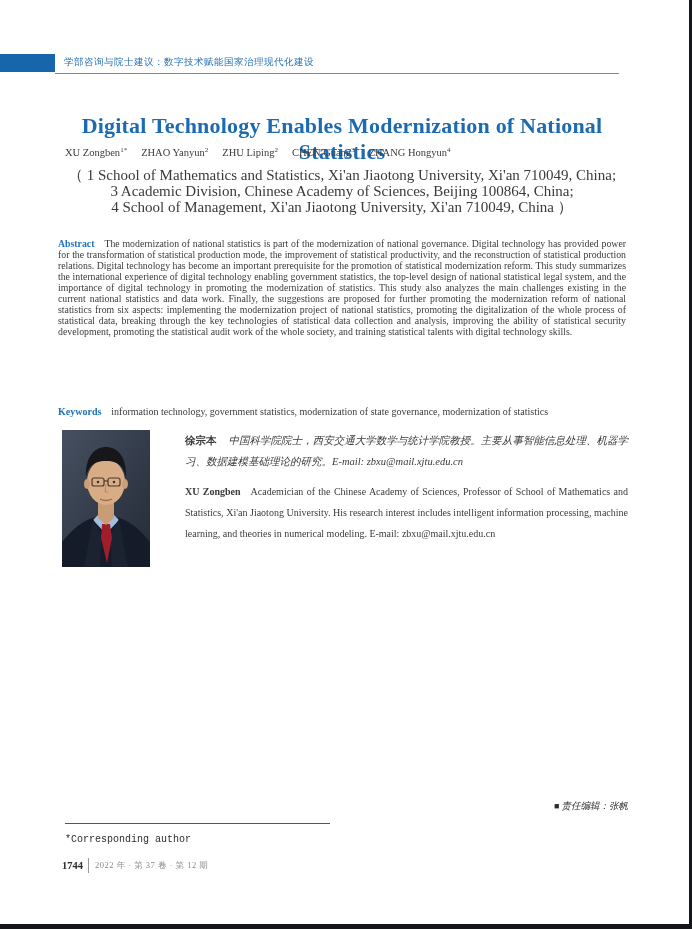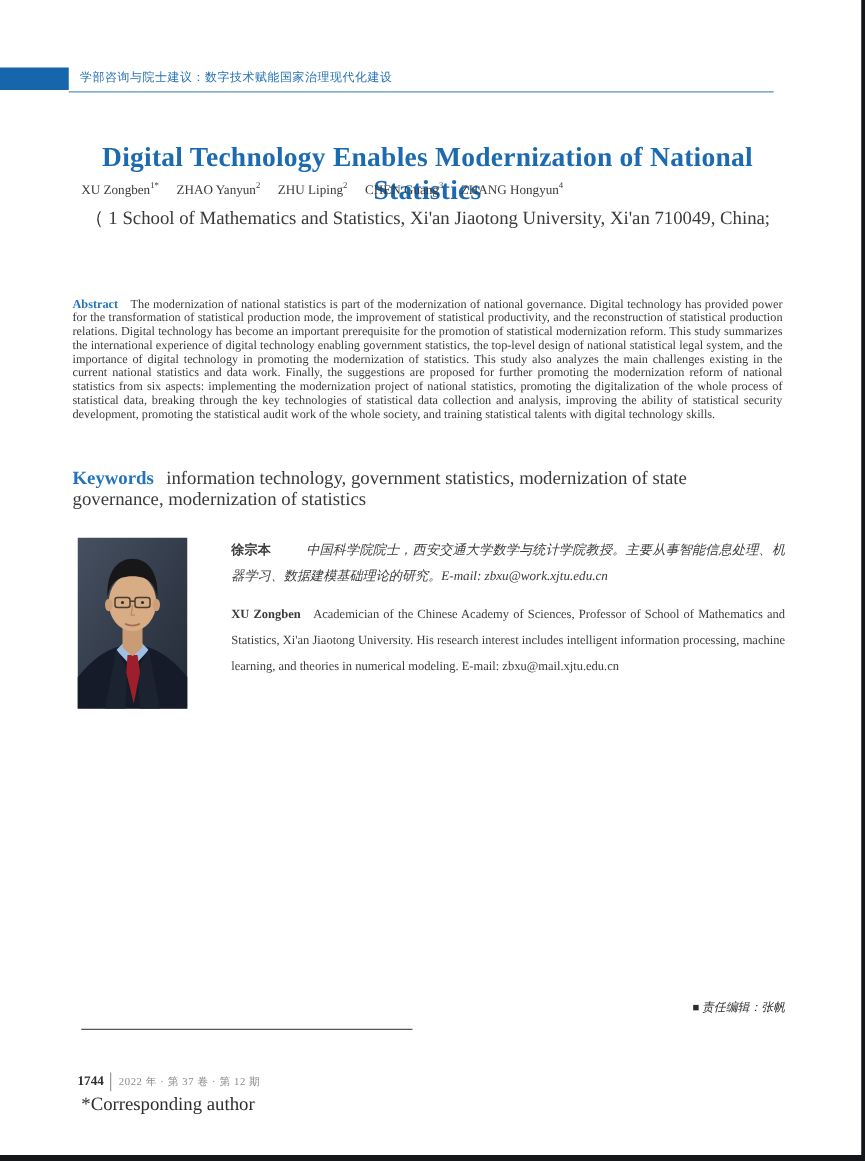--- a/index.html
+++ b/index.html
@@ -29,36 +29,36 @@
   .author{margin:0 7px;white-space:nowrap;}
   .author sup{font-size:7px;line-height:0;}
   .affils{position:absolute;top:167px;left:58px;width:568px;text-align:center;font-size:15px;line-height:16.2px;color:#3a3a3a;}
 
   
   .abstract{
     position:absolute;top:228px;left:58px;width:568px;
     font-size:9.8px;line-height:11px;text-align:justify;color:#3a3a3a;
   }
   .label-blue{color:#2273b9;font-weight:bold;margin-right:10px;}
-  .keywords{position:absolute;top:360px;left:58px;width:568px;font-size:15px;color:#3a3a3a;}
+  .keywords{position:absolute;top:396px;left:58px;width:568px;font-size:10px;color:#3a3a3a;}
 
   
   .bio{position:absolute;top:430px;left:62px;width:566px;}
   .photo{position:absolute;left:0;top:0;width:88px;height:137px;display:block;}
   .bio-text{margin-left:123px;width:443px;}
   .bio-zh{font-size:10.5px;line-height:21px;font-style:italic;color:#3a3a3a;text-align:justify;}
-  .bio-zh .zh-name{font-weight:bold;margin-right:28px;font-style:normal;}
+  .bio-zh .zh-name{font-weight:bold;margin-right:12px;font-style:normal;}
   .bio-en{margin-top:9px;font-size:10px;line-height:21px;text-align:justify;color:#3a3a3a;}
   .bio-en .en-name{font-weight:bold;margin-right:10px;}
 
   
   .editor-note{position:absolute;top:800px;right:64px;font-size:9.5px;font-style:italic;color:#2d2d2d;white-space:nowrap;}
   .editor-note .sq{font-style:normal;margin-right:2px;font-size:9px;}
   .foot-rule{position:absolute;top:823px;left:65px;width:265px;border-top:1px solid #555;}
-  .corresponding{position:absolute;top:876px;left:65px;font-size:15px;color:#2d2d2d;}
+  .corresponding{position:absolute;top:834px;left:65px;font-size:10px;color:#2d2d2d;font-family:Liberation Mono, monospace;}
   .pagefoot{position:absolute;top:858px;left:62px;display:flex;align-items:center;}
   .pagefoot .pn{font-size:10.5px;font-weight:bold;color:#2d2d2d;}
   .pagefoot .divider{width:0;height:15px;border-left:1px solid #9a9a9a;margin:0 6px 0 5px;}
   .pagefoot .issue{font-size:8.5px;color:#8a8a8a;letter-spacing:.5px;}
 </style>
 </head>
 <body>
 
 <div class="edge-right"></div>
 <div class="edge-bottom"></div>
@@ -70,20 +70,22 @@
 </div>
 
 <div class="title">Digital Technology Enables Modernization of National Statistics</div>
 
 <div class="authors">
   <span class="author"><span>XU Zongben</span><sup>1*</sup></span><span class="author"><span>ZHAO Yanyun</span><sup>2</sup></span><span class="author"><span>ZHU Liping</span><sup>2</sup></span><span class="author"><span>CHEN Guang</span><sup>3</sup></span><span class="author"><span>ZHANG Hongyun</span><sup>4</sup></span>
 </div>
 
 <div class="affils">
   <div>（ 1  School of Mathematics and Statistics, Xi'an Jiaotong University, Xi'an  710049, China;</div>
+  <div>3  Academic Division, Chinese Academy of Sciences, Beijing 100864, China;</div>
+  <div>4  School of Management, Xi'an Jiaotong University, Xi'an 710049, China ）</div>
 </div>
 
 <p class="abstract"><span class="label-blue">Abstract</span><span>The modernization of national statistics is part of the modernization of national governance. Digital technology has provided power for the transformation of statistical production mode, the improvement of statistical productivity, and the reconstruction of statistical production relations. Digital technology has become an important prerequisite for the promotion of statistical modernization reform. This study summarizes the international experience of digital technology enabling government statistics, the top-level design of national statistical legal system, and the importance of digital technology in promoting the modernization of statistics. This study also analyzes the main challenges existing in the current national statistics and data work. Finally, the suggestions are proposed for further promoting the modernization reform of national statistics from six aspects: implementing the modernization project of national statistics, promoting the digitalization of the whole process of statistical data, breaking through the key technologies of statistical data collection and analysis, improving the ability of statistical security development, promoting the statistical audit work of the whole society, and training statistical talents with digital technology skills.</span></p>
 
 <p class="keywords"><span class="label-blue">Keywords</span><span>information technology, government statistics, modernization of state governance, modernization of statistics</span></p>
 
 <div class="bio">
   <svg class="photo" viewBox="0 0 88 137" xmlns="http://www.w3.org/2000/svg" aria-hidden="true">
     <defs>
       <linearGradient id="bg" x1="0" y1="0" x2="1" y2="1">
@@ -115,21 +117,21 @@
     <rect x="46" y="48" width="12" height="8" rx="2" fill="none" stroke="#4a3b30" stroke-width="1.2"></rect>
     <line x1="42" y1="51" x2="46" y2="51" stroke="#4a3b30" stroke-width="1.2"></line>
 
     <circle cx="36" cy="52" r="1.2" fill="#2a2a2a"></circle>
     <circle cx="52" cy="52" r="1.2" fill="#2a2a2a"></circle>
 
     <path d="M44,54 L43,62 L46,62" fill="none" stroke="#b98a62" stroke-width="1"></path>
     <path d="M38,69 Q44,72 50,69" fill="none" stroke="#a46b51" stroke-width="1.3"></path>
   </svg>
   <div class="bio-text">
-    <p class="bio-zh" style="margin:0;"><span class="zh-name">徐宗本</span><span>中国科学院院士，西安交通大学数学与统计学院教授。主要从事智能信息处理、机器学习、数据建模基础理论的研究。E-mail: zbxu@work.xjtu.edu.cn</span></p>
+    <p class="bio-zh" style="margin:0;"><span class="zh-name">徐宗本</span><span>中国科学院院士，西安交通大学数学与统计学院教授。主要从事智能信息处理、机器学习、数据建模基础理论的研究。E-mail: zbxu@mail.xjtu.edu.cn</span></p>
     <p class="bio-en" style="margin-bottom:0;"><span class="en-name">XU Zongben</span><span>Academician of the Chinese Academy of Sciences, Professor of School of Mathematics and Statistics, Xi'an Jiaotong University. His research interest includes intelligent information processing, machine learning, and theories in numerical modeling. E-mail: zbxu@mail.xjtu.edu.cn</span></p>
   </div>
 </div>
 
 <div class="editor-note"><span class="sq">■</span><span>责任编辑：张帆</span></div>
 <div class="foot-rule"></div>
 <div class="corresponding">*Corresponding author</div>
 <div class="pagefoot">
   <span class="pn">1744</span>
   <span class="divider"></span>

